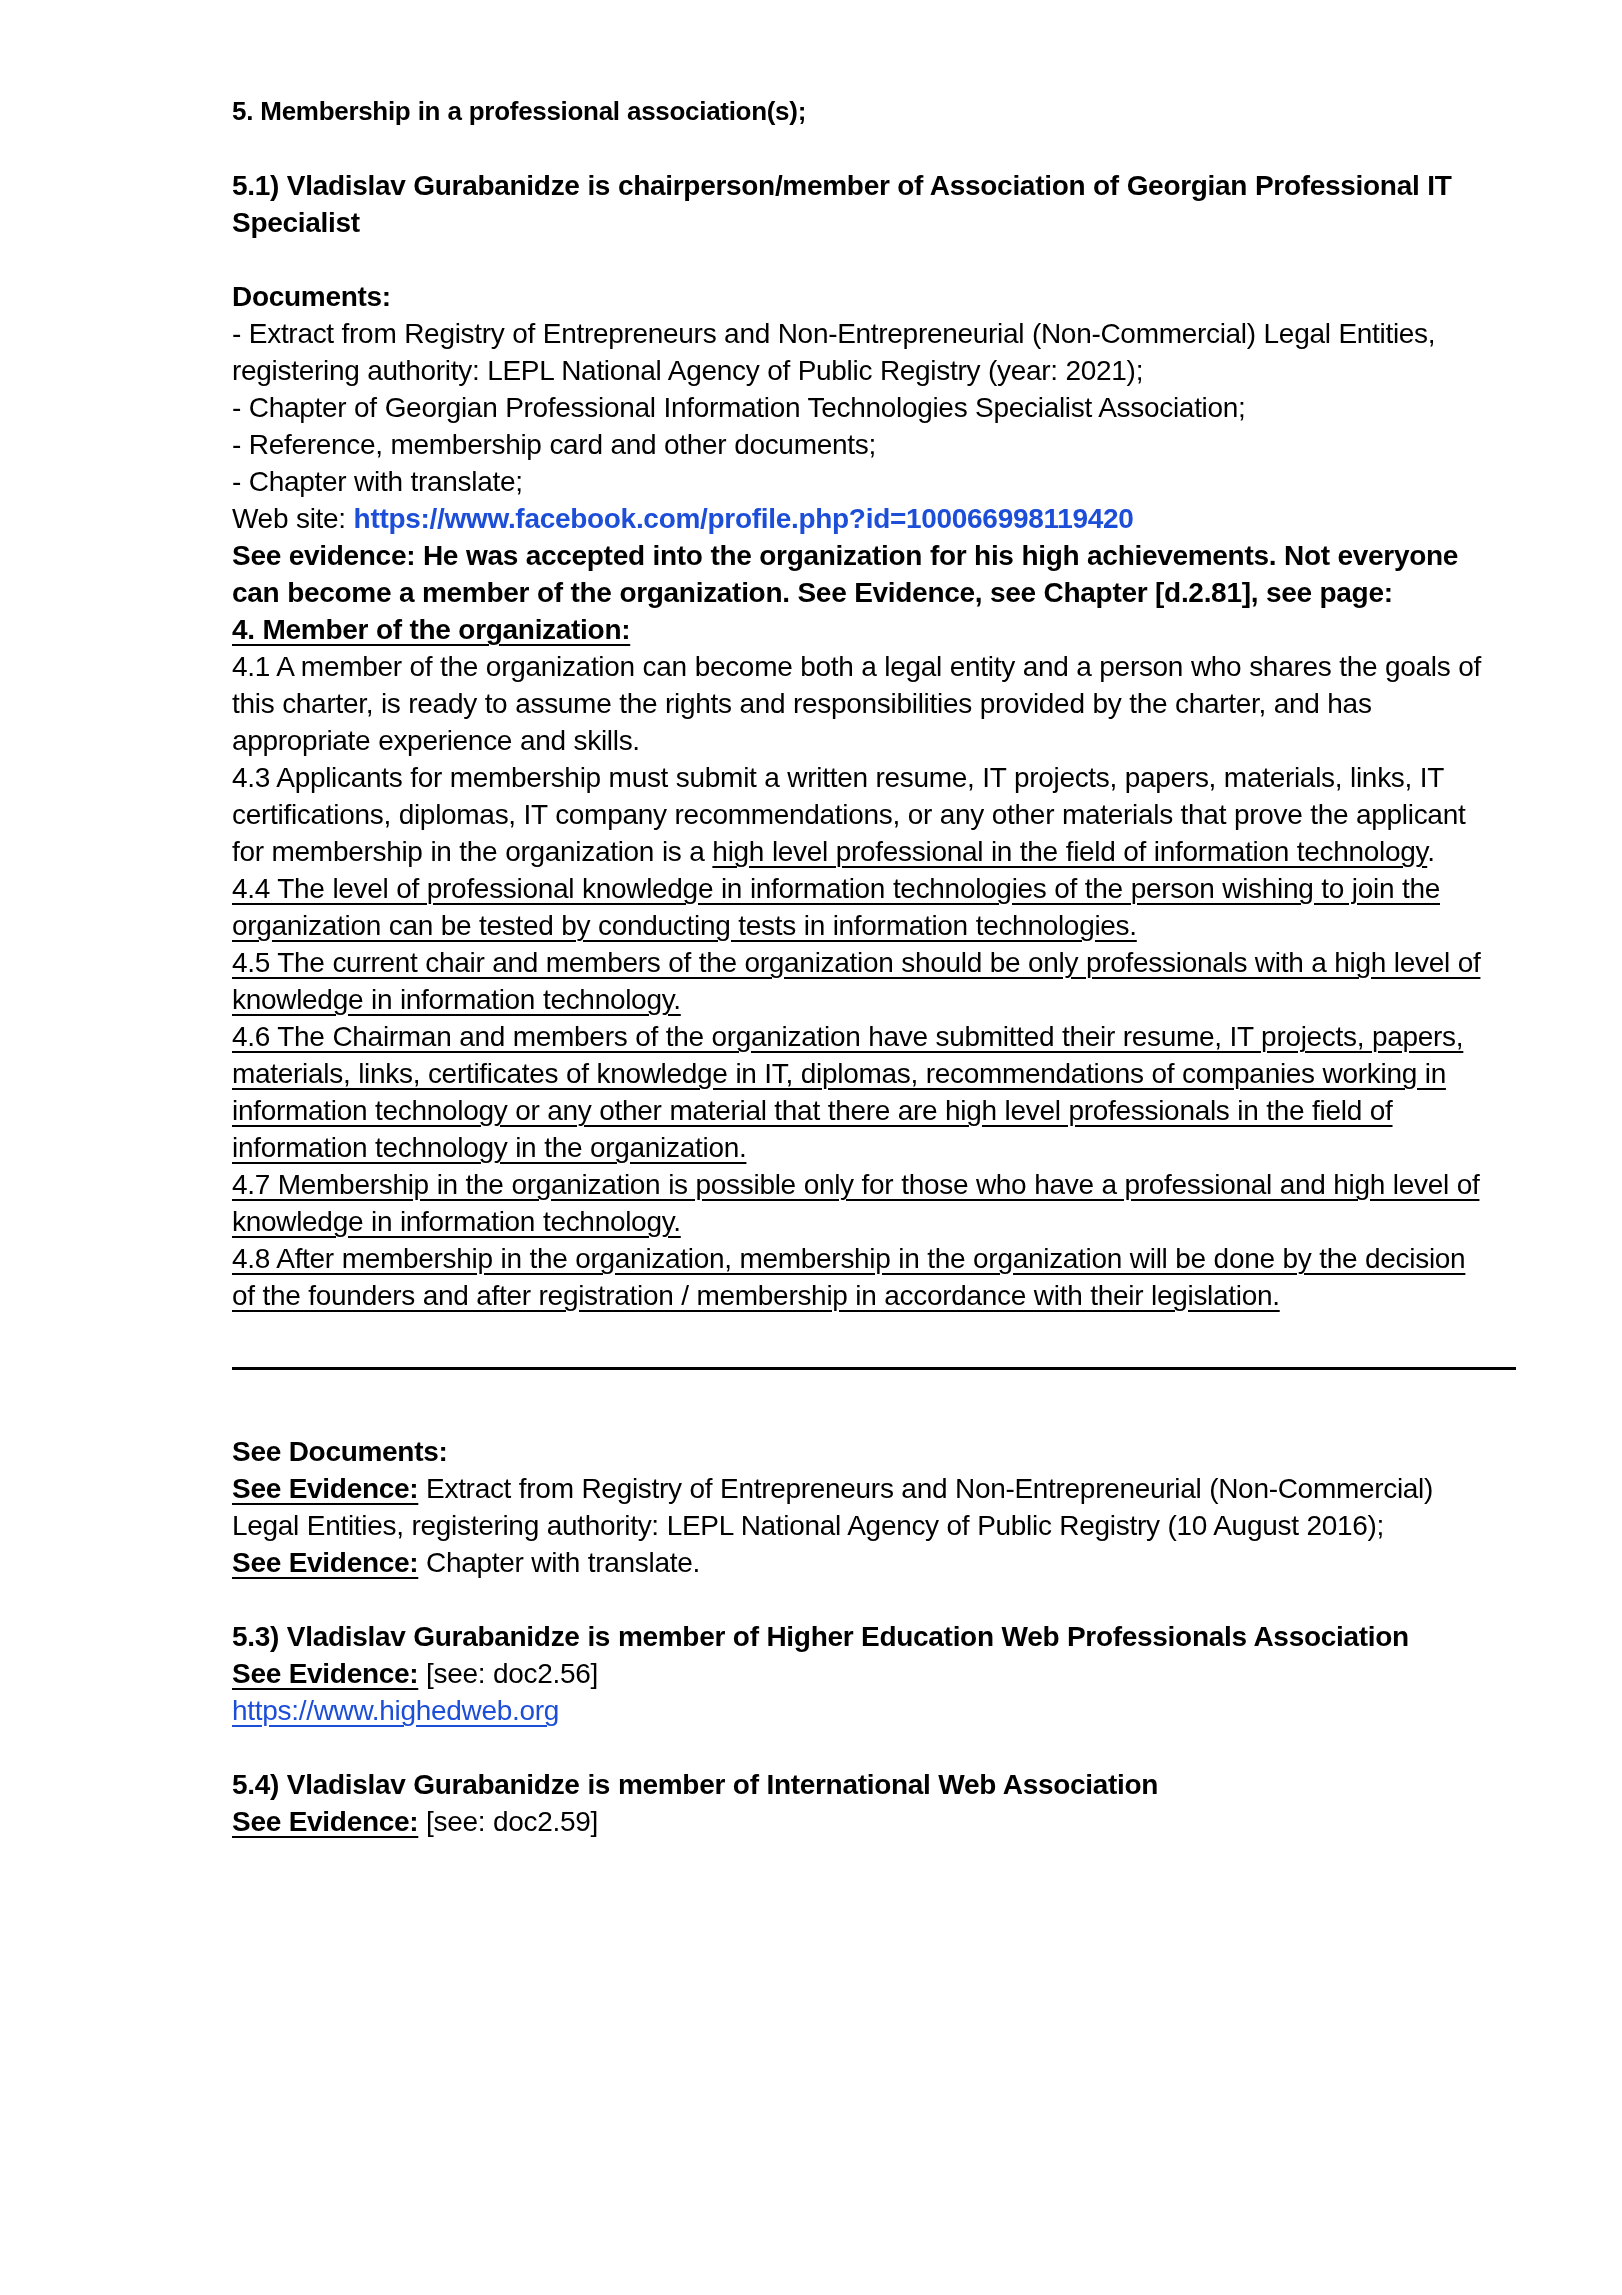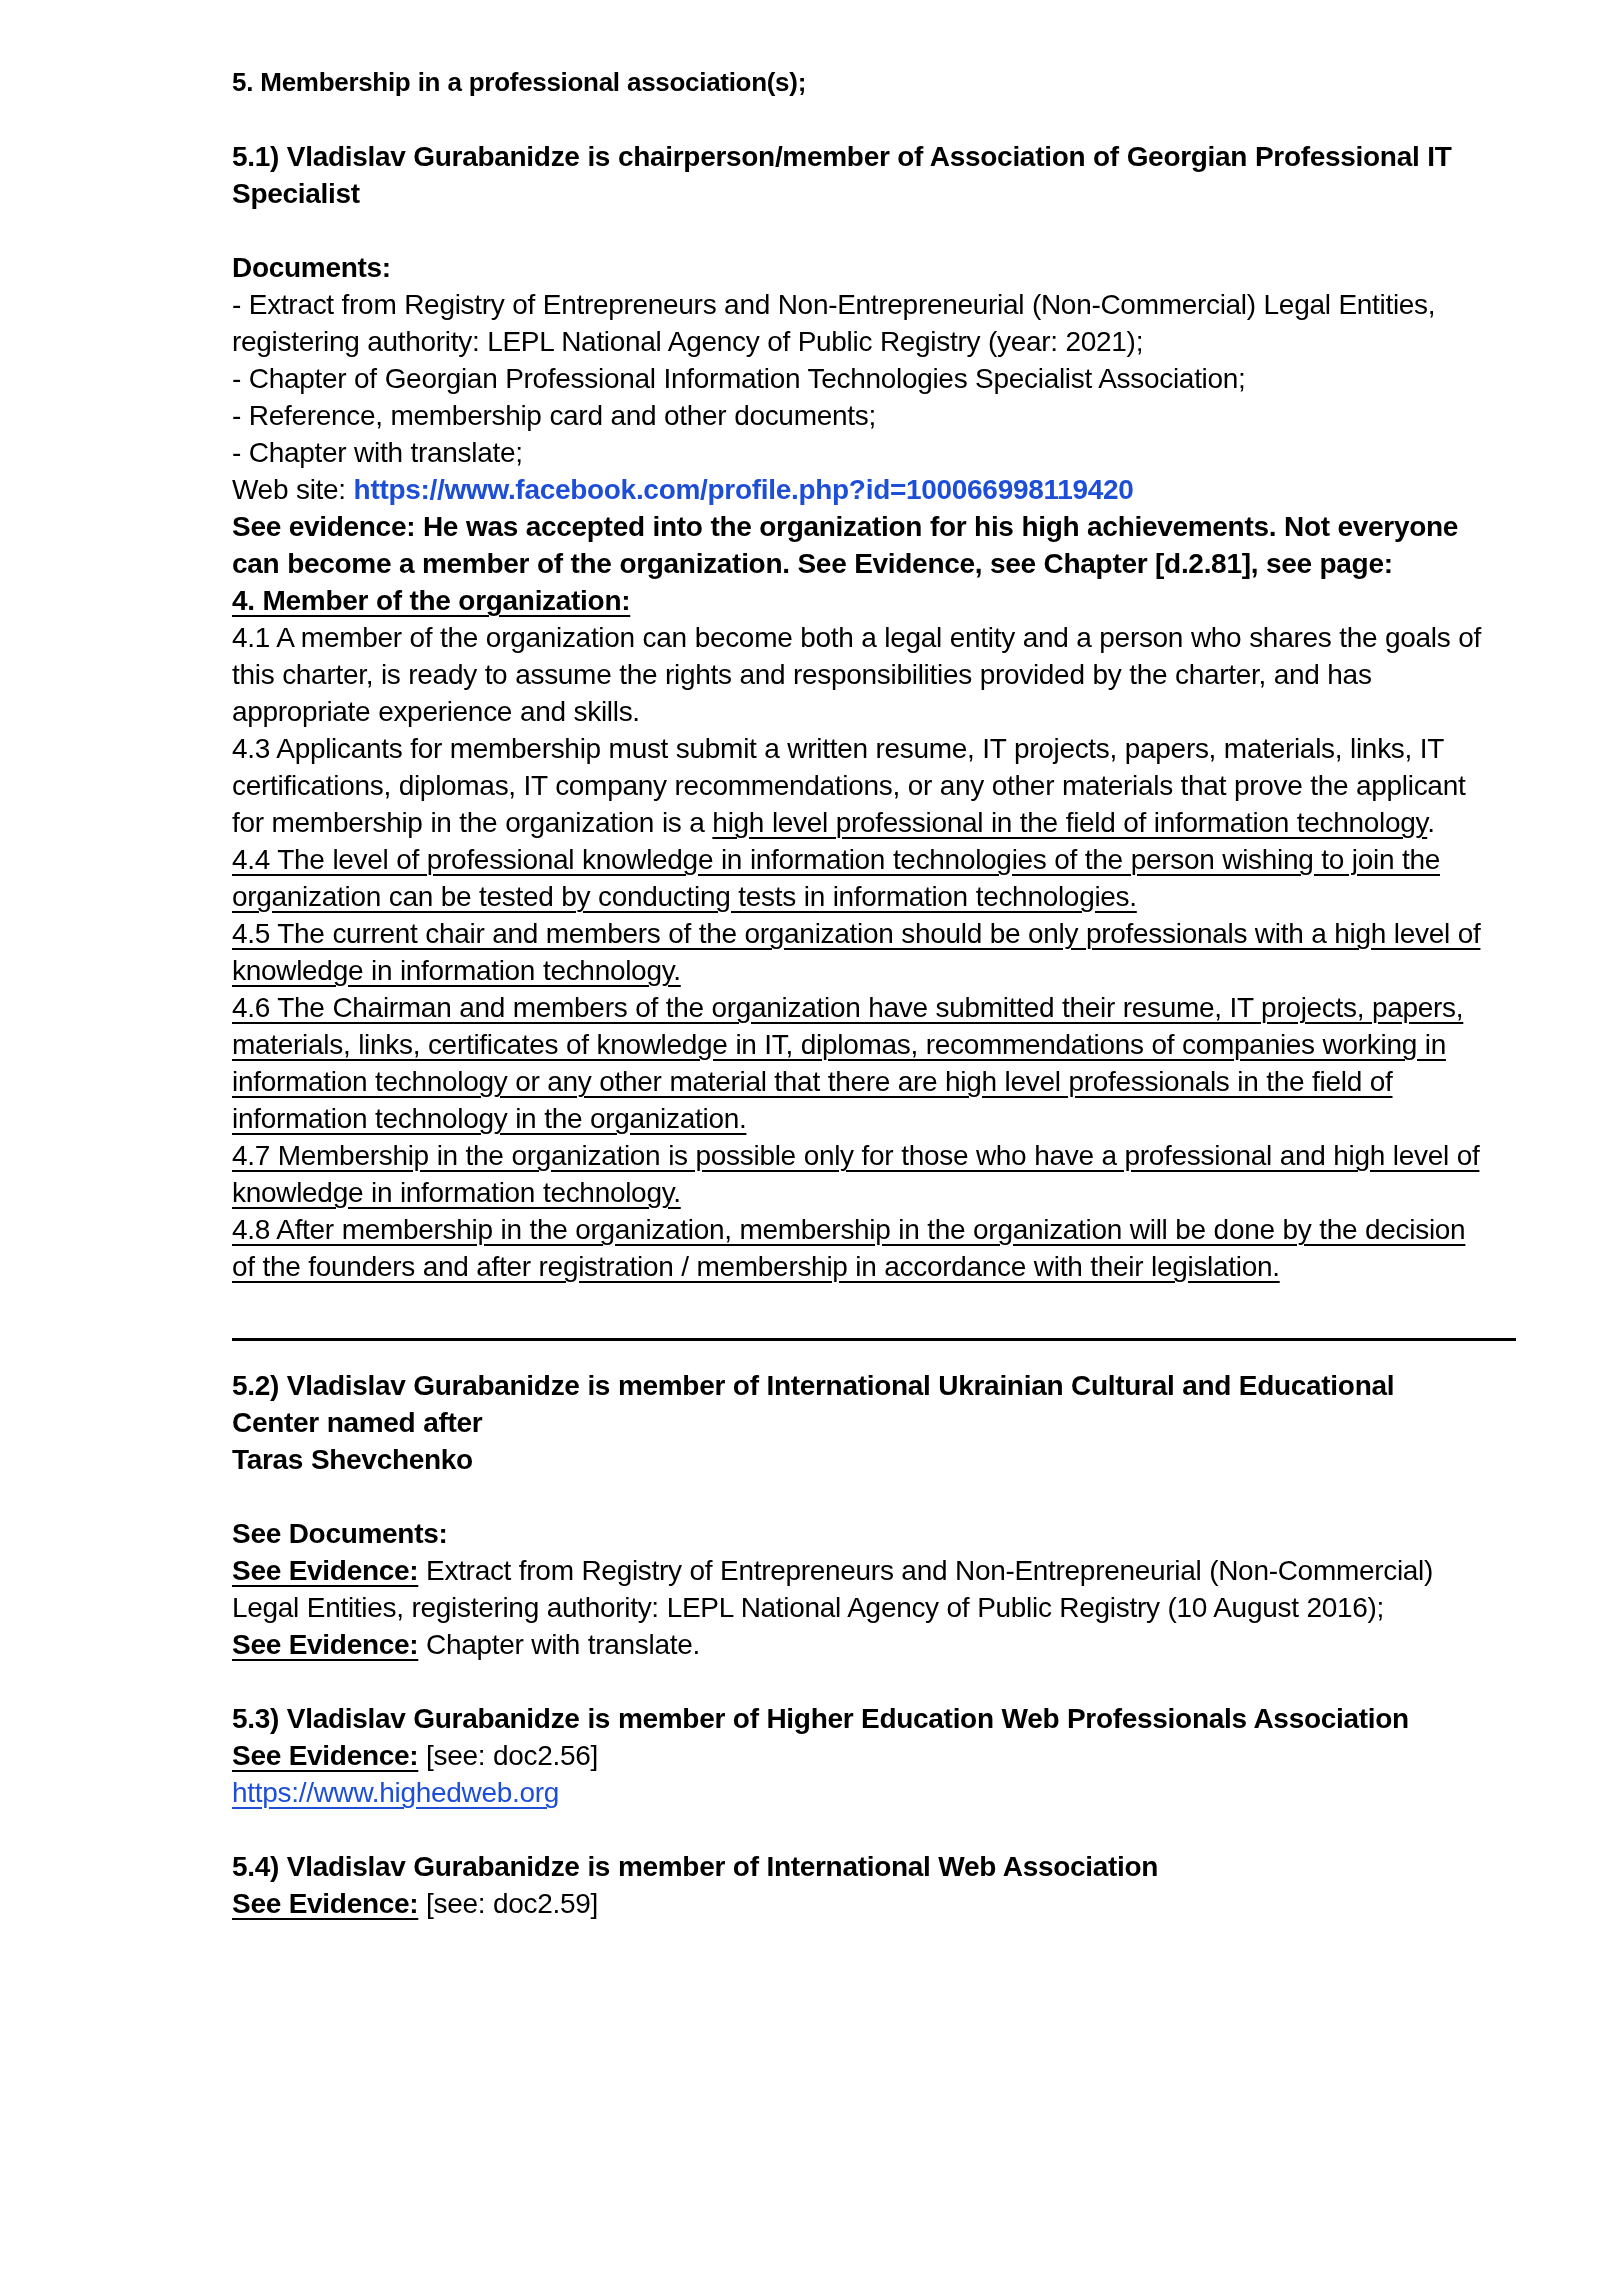--- a/index.html
+++ b/index.html
@@ -11,21 +11,21 @@
   body {
     width: 1622px;
     height: 2295px;
     overflow: hidden;
     font-family: "Liberation Sans", "DejaVu Sans", sans-serif;
   }
   .page {
     box-sizing: border-box;
     width: 1622px;
     height: 2295px;
-    padding: 64px 139px 0 232px;
+    padding: 93px 139px 0 232px;
     background: #ffffff;
   }
   p.para {
     margin: 0;
     font-size: 28px;
     line-height: 37px;
     letter-spacing: -0.3px;
     color: #000000;
     word-spacing: 0.3px;
   }
@@ -69,21 +69,20 @@
     <p class="para"><span class="b u">4. Member of the organization:</span></p>
     <p class="para"><span>4.1 A member of the organization can become both a legal entity and a person who shares the goals of this charter, is ready to assume the rights and responsibilities provided by the charter, and has appropriate experience and skills.</span></p>
     <p class="para"><span>4.3 Applicants for membership must submit a written resume, IT projects, papers, materials, links, IT certifications, diplomas, IT company recommendations, or any other materials that prove the applicant for membership in the organization is a </span><span class="u">high level professional in the field of information technology</span><span>.</span></p>
     <p class="para"><span class="u">4.4 The level of professional knowledge in information technologies of the person wishing to join the organization can be tested by conducting tests in information technologies.</span></p>
     <p class="para"><span class="u">4.5 The current chair and members of the organization should be only professionals with a high level of knowledge in information technology.</span></p>
     <p class="para"><span class="u">4.6 The Chairman and members of the organization have submitted their resume, IT projects, papers, materials, links, certificates of knowledge in IT, diplomas, recommendations of companies working in information technology or any other material that there are high level professionals in the field of information technology in the organization.</span></p>
     <p class="para"><span class="u">4.7 Membership in the organization is possible only for those who have a professional and high level of knowledge in information technology.</span></p>
     <p class="para"><span class="u">4.8 After membership in the organization, membership in the organization will be done by the decision of the founders and after registration / membership in accordance with their legislation.</span></p>
     <div class="spacer"></div>
     <div class="divider"></div>
-    <p class="para"><span class="b">5.2) Vladislav Gurabanidze is member of International Ukrainian Cultural and Educational Center named after</span><br><span class="b">Taras Shevchenko</span></p>
     <div class="spacer"></div>
     <p class="para"><span class="b">See Documents:</span></p>
     <p class="para"><span class="b u">See Evidence:</span><span> Extract from Registry of Entrepreneurs and Non-Entrepreneurial (Non-Commercial) Legal Entities, registering authority: LEPL National Agency of Public Registry (10 August 2016);</span></p>
     <p class="para"><span class="b u">See Evidence:</span><span> Chapter with translate.</span></p>
     <div class="spacer"></div>
     <p class="para"><span class="b">5.3) Vladislav Gurabanidze is member of Higher Education Web Professionals Association</span></p>
     <p class="para"><span class="b u">See Evidence:</span><span> [see: doc2.56]</span></p>
     <p class="para"><a class="u link">https://www.highedweb.org</a></p>
     <div class="spacer"></div>
     <p class="para"><span class="b">5.4) Vladislav Gurabanidze is member of International Web Association</span></p>

